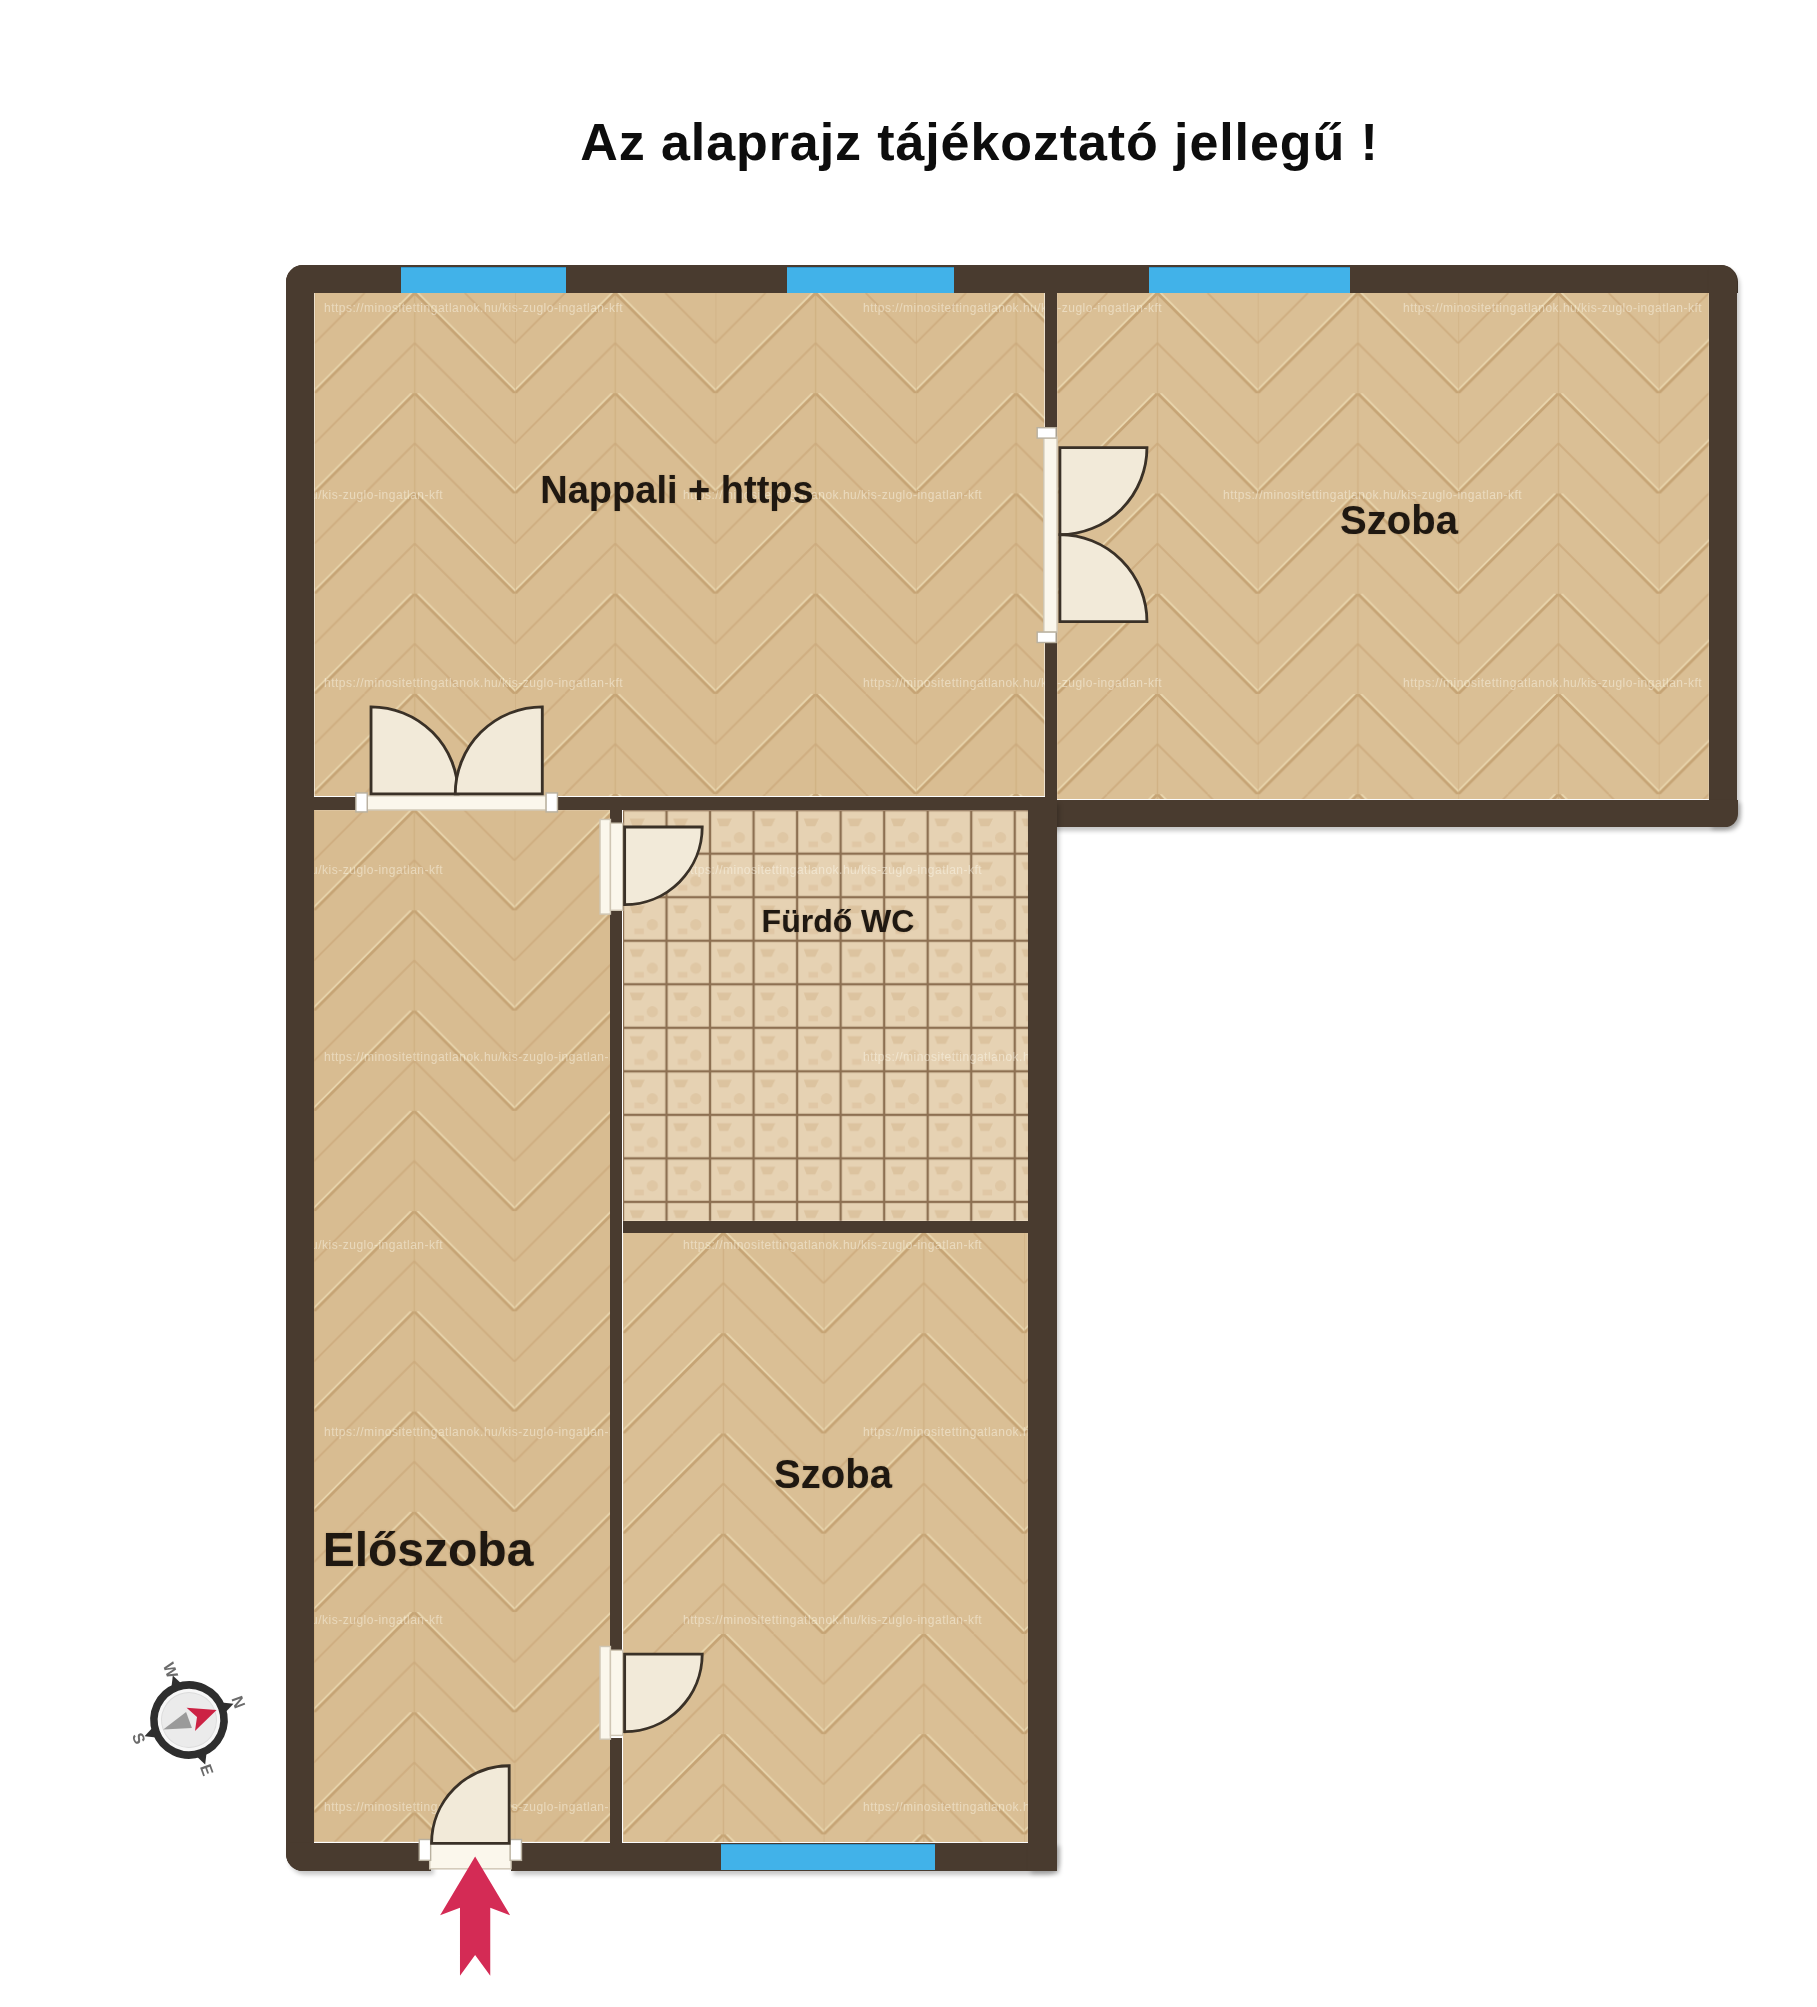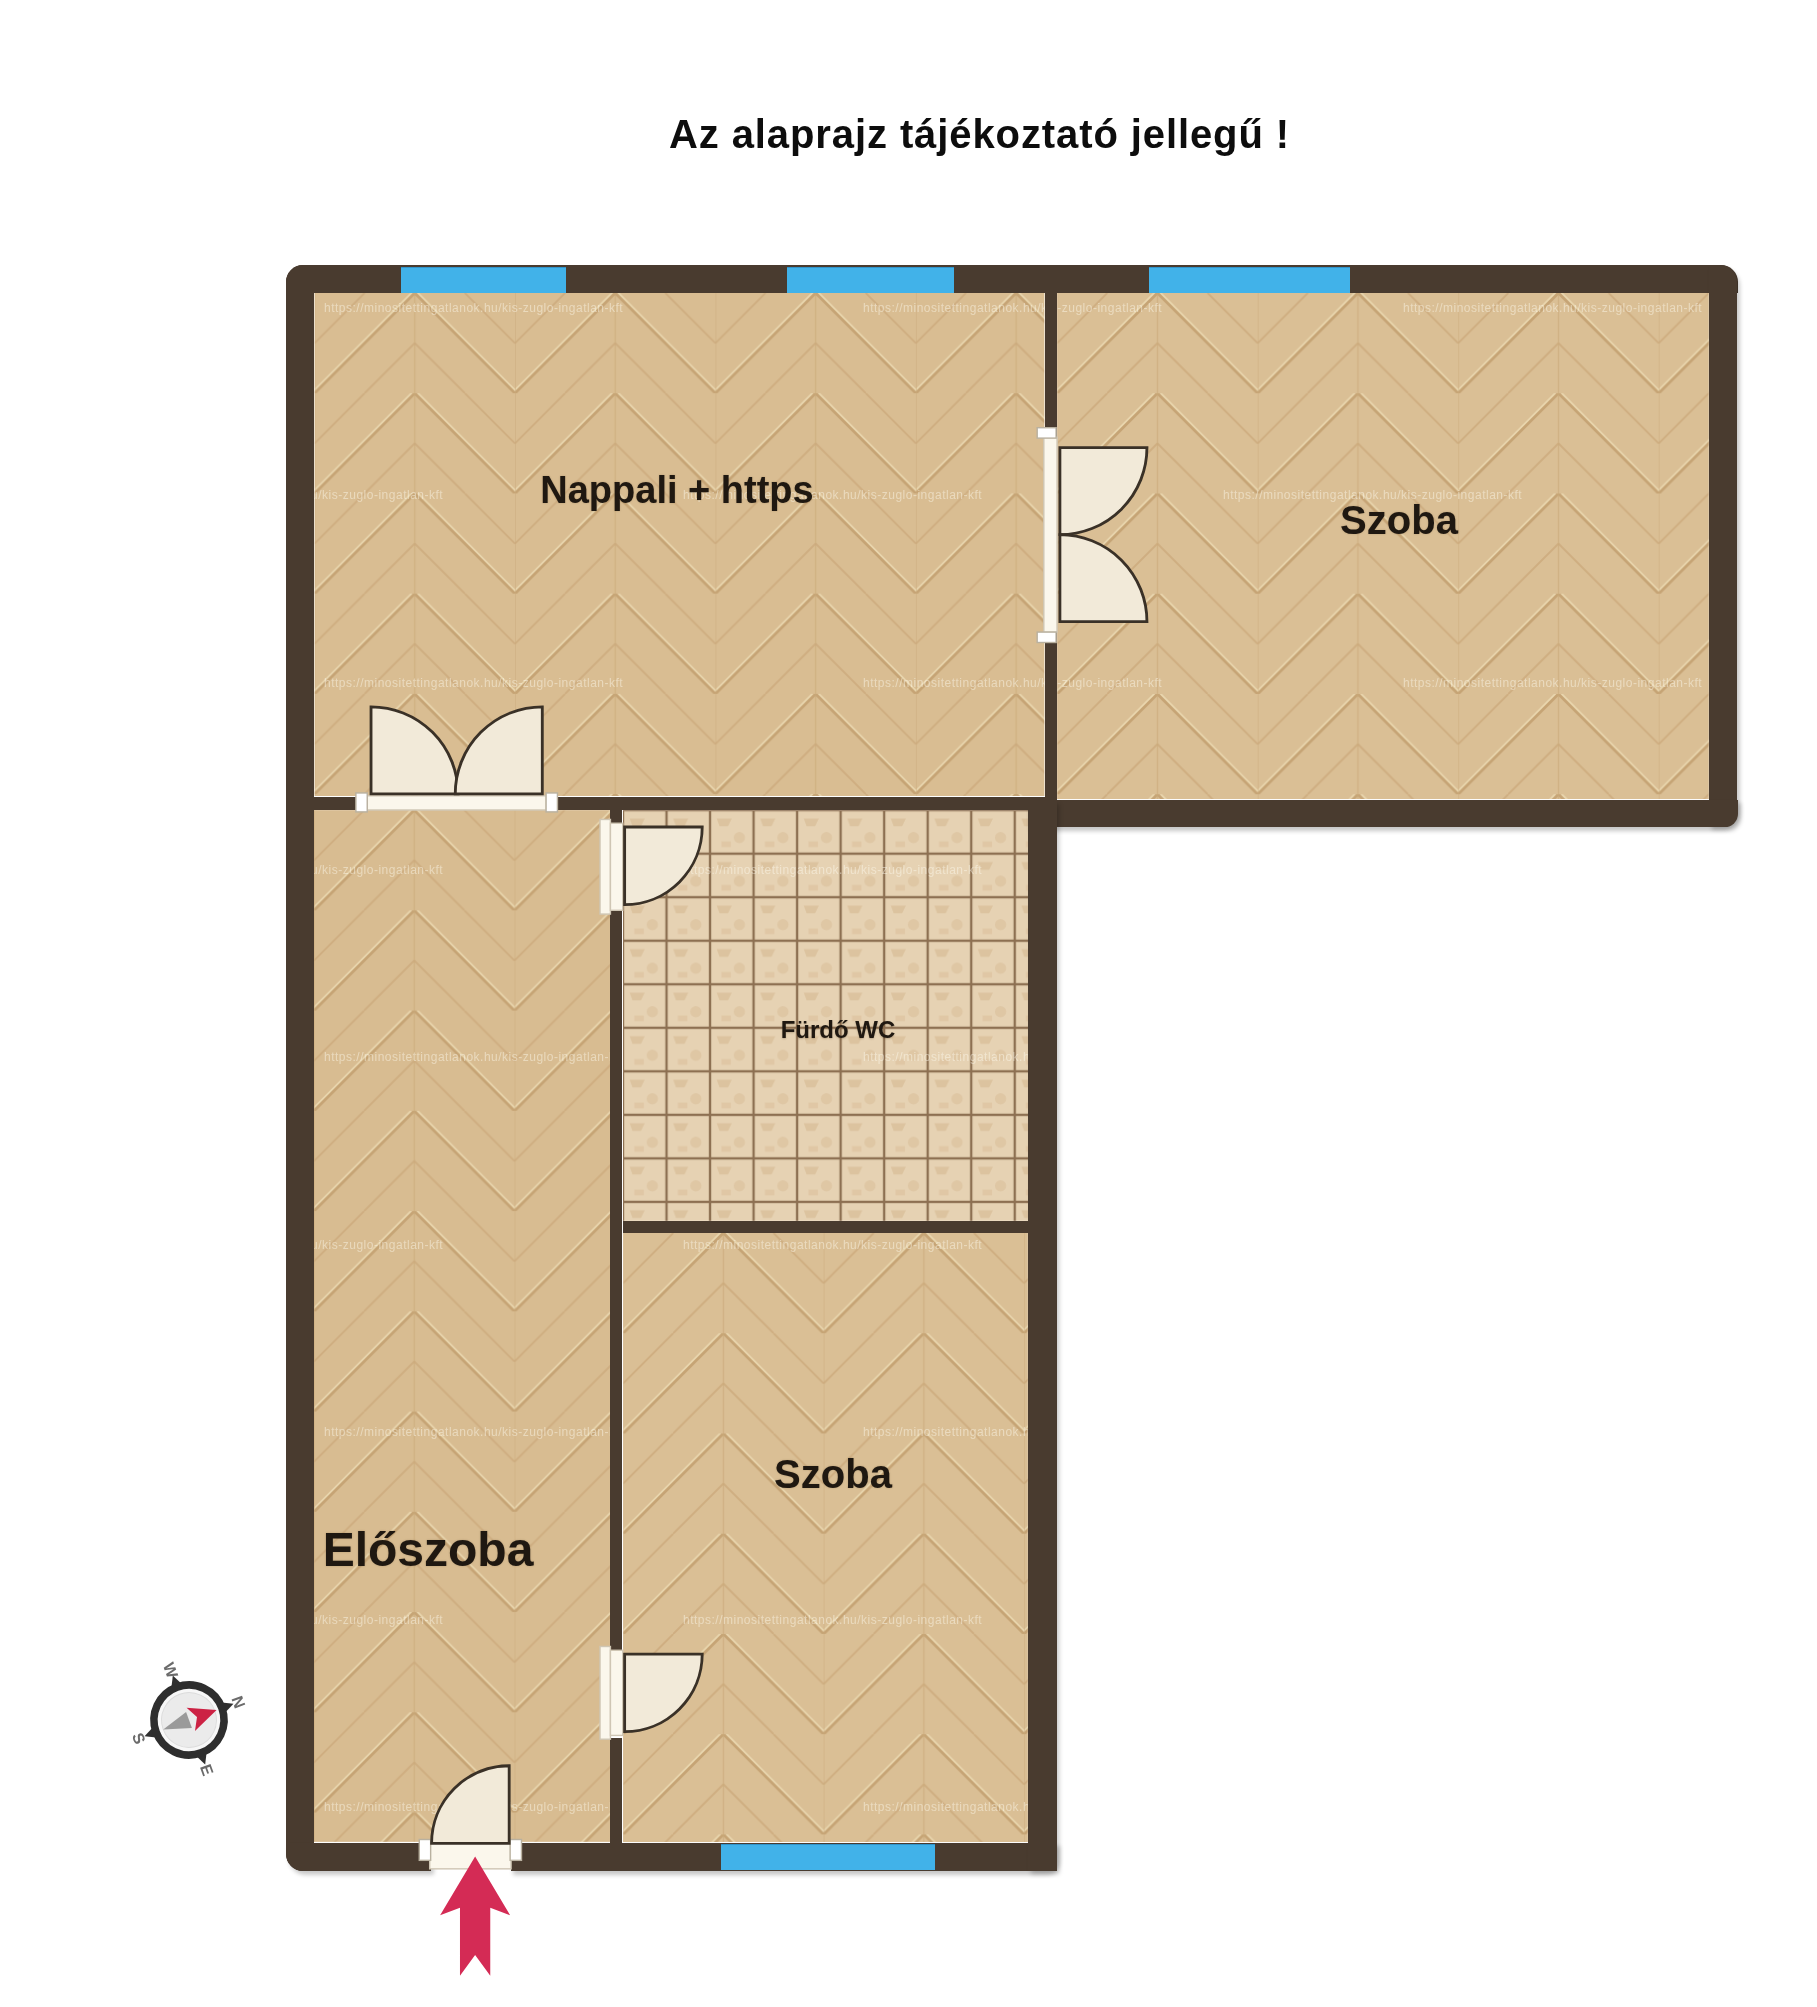--- a/index.html
+++ b/index.html
@@ -3,21 +3,21 @@
 <meta charset="utf-8">
 <style>
   :root{
     --wall:#493b2f; --window:#41b2e9; --door:#f2ead9; --door-line:#3a3127;
     --arrow:#d42b55; --label:#1f1811; --wm:rgba(255,252,242,0.45);
   }
   html,body{margin:0;padding:0;background:#ffffff;}
   .canvas{position:relative;width:1817px;height:2007px;background:#fff;overflow:hidden;
           font-family:"Liberation Sans", sans-serif;}
   .title{position:absolute;left:492px;top:112px;width:975px;text-align:center;
-         font-size:40px;font-weight:bold;color:#0d0d0d;letter-spacing:0.9px;}
+         font-size:52px;font-weight:bold;color:#0d0d0d;letter-spacing:0.9px;}
   .floor{position:absolute;z-index:1;display:block;}
   .wall{position:absolute;background:var(--wall);z-index:3;}
   .shadow{box-shadow:2.8px 3.8px 4.7px rgba(0,0,0,0.22);}
   .window{position:absolute;background:var(--window);z-index:4;border-top:1.9px solid rgba(0,60,110,0.25);}
   .wm-layer{position:absolute;left:286px;top:265px;width:1452px;height:1606px;z-index:2;
             overflow:hidden;pointer-events:none;
             clip-path:polygon(0 0,1452px 0,1452px 561px,771px 561px,771px 1606px,0 1606px);}
   .wm{position:absolute;font-size:12px;color:var(--wm);white-space:nowrap;letter-spacing:0.5px;}
   .room-label{position:absolute;z-index:6;transform:translate(-50%,-50%);font-weight:bold;
               color:var(--label);white-space:nowrap;text-shadow:0 0.9px 1.9px rgba(60,40,10,0.25);}
@@ -176,21 +176,21 @@
     <rect class="frame" x="454" y="1948" width="86" height="27"></rect>
     <rect class="jamb" x="443" y="1944" width="12" height="22"></rect>
     <rect class="jamb" x="539" y="1944" width="12" height="22"></rect>
     <path class="leaf" d="M538 1948 L538 1866 A82 82 0 0 0 456 1948 Z"></path>
 
     <polygon class="arrow" points="502,1962 539,2024 518,2016 518,2088 502,2066 486,2088 486,2016 465,2024"></polygon>
   </svg>
 
   <div class="room-label" style="left:677px;top:490px;font-size:38px">Nappali + https</div>
   <div class="room-label" style="left:1399px;top:520px;font-size:40px">Szoba</div>
-  <div class="room-label" style="left:838px;top:1030px;font-size:24px">Fürdő WC</div>
+  <div class="room-label" style="left:838px;top:921px;font-size:32px">Fürdő WC</div>
   <div class="room-label" style="left:833px;top:1474px;font-size:40px">Szoba</div>
   <div class="room-label" style="left:428px;top:1549px;font-size:48px">Előszoba</div>
 
   <svg class="compass" width="212" height="216" viewBox="0 0 224 228">
     <g transform="translate(112,114) rotate(70)">
       <polygon points="0,-50 10,-30 -10,-30" fill="#2f2f2f"></polygon>
       <polygon points="50,0 30,10 30,-10" fill="#2f2f2f"></polygon>
       <polygon points="0,50 10,30 -10,30" fill="#2f2f2f"></polygon>
       <polygon points="-50,0 -30,10 -30,-10" fill="#2f2f2f"></polygon>
       <circle r="37" fill="#f7f7f7" stroke="#2e2e2e" stroke-width="8"></circle>

